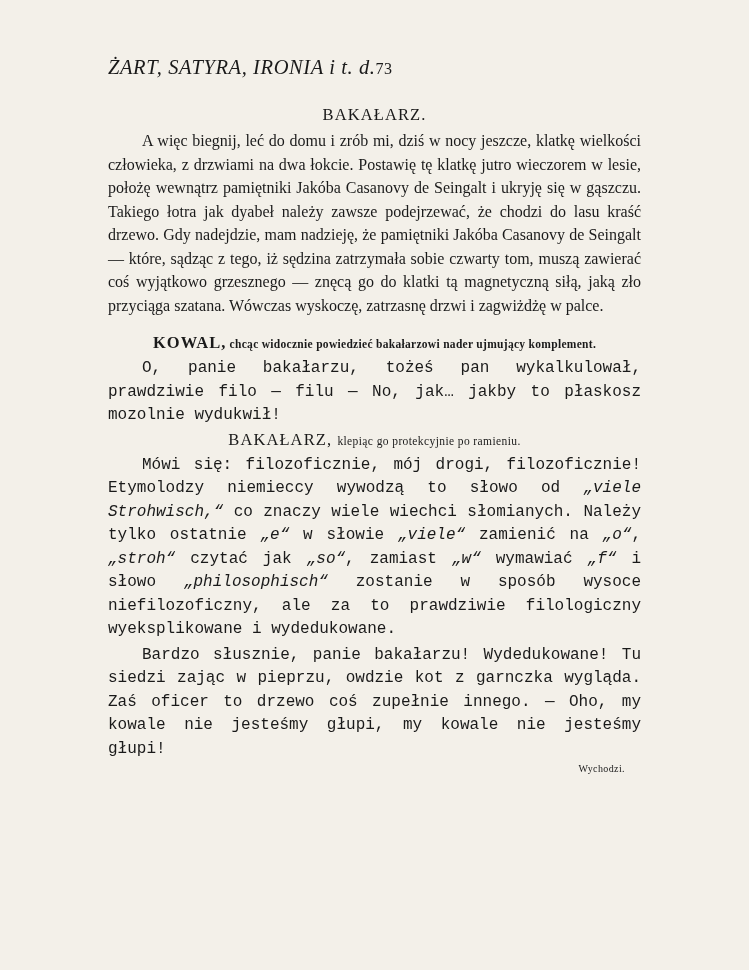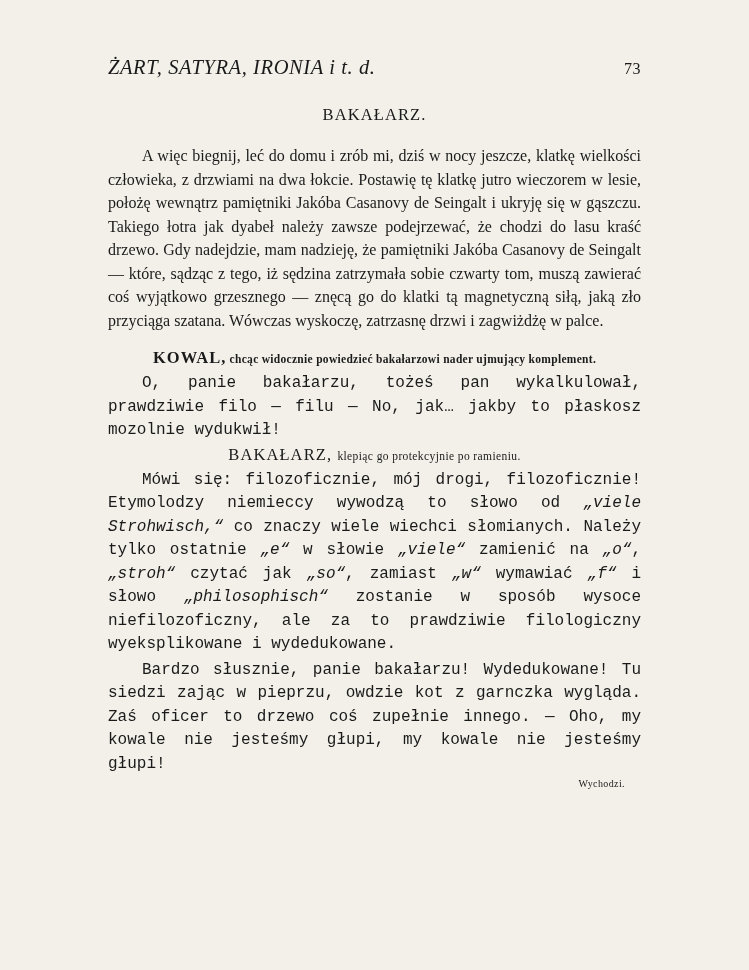--- a/index.html
+++ b/index.html
@@ -18,38 +18,37 @@
     position: relative;
     width: 749px;
     height: 970px;
     background: #f3f0e9;
     box-sizing: border-box;
     padding: 56px 108px 40px 108px;
   }
   .running-head {
     display: flex;
     align-items: baseline;
-    justify-content: space-between;
     margin-bottom: 26px;
   }
   .running-title {
     font-style: italic;
     font-size: 20.5px;
     letter-spacing: 0.6px;
     white-space: nowrap;
   }
   .folio {
     font-size: 16px;
     letter-spacing: 0.5px;
   }
   .speaker {
     text-align: center;
     font-size: 16.5px;
     letter-spacing: 1.1px;
-    margin: 14px 0 19px 0;
+    margin: 14px 0 4px 0;
   }
   .speaker-inline {
     text-align: center;
     font-size: 16.5px;
     letter-spacing: 1.1px;
     margin: 2px 0 4px 0;
   }
   .speaker-inline .stage {
     font-size: 11.5px;
     letter-spacing: 0.4px;

